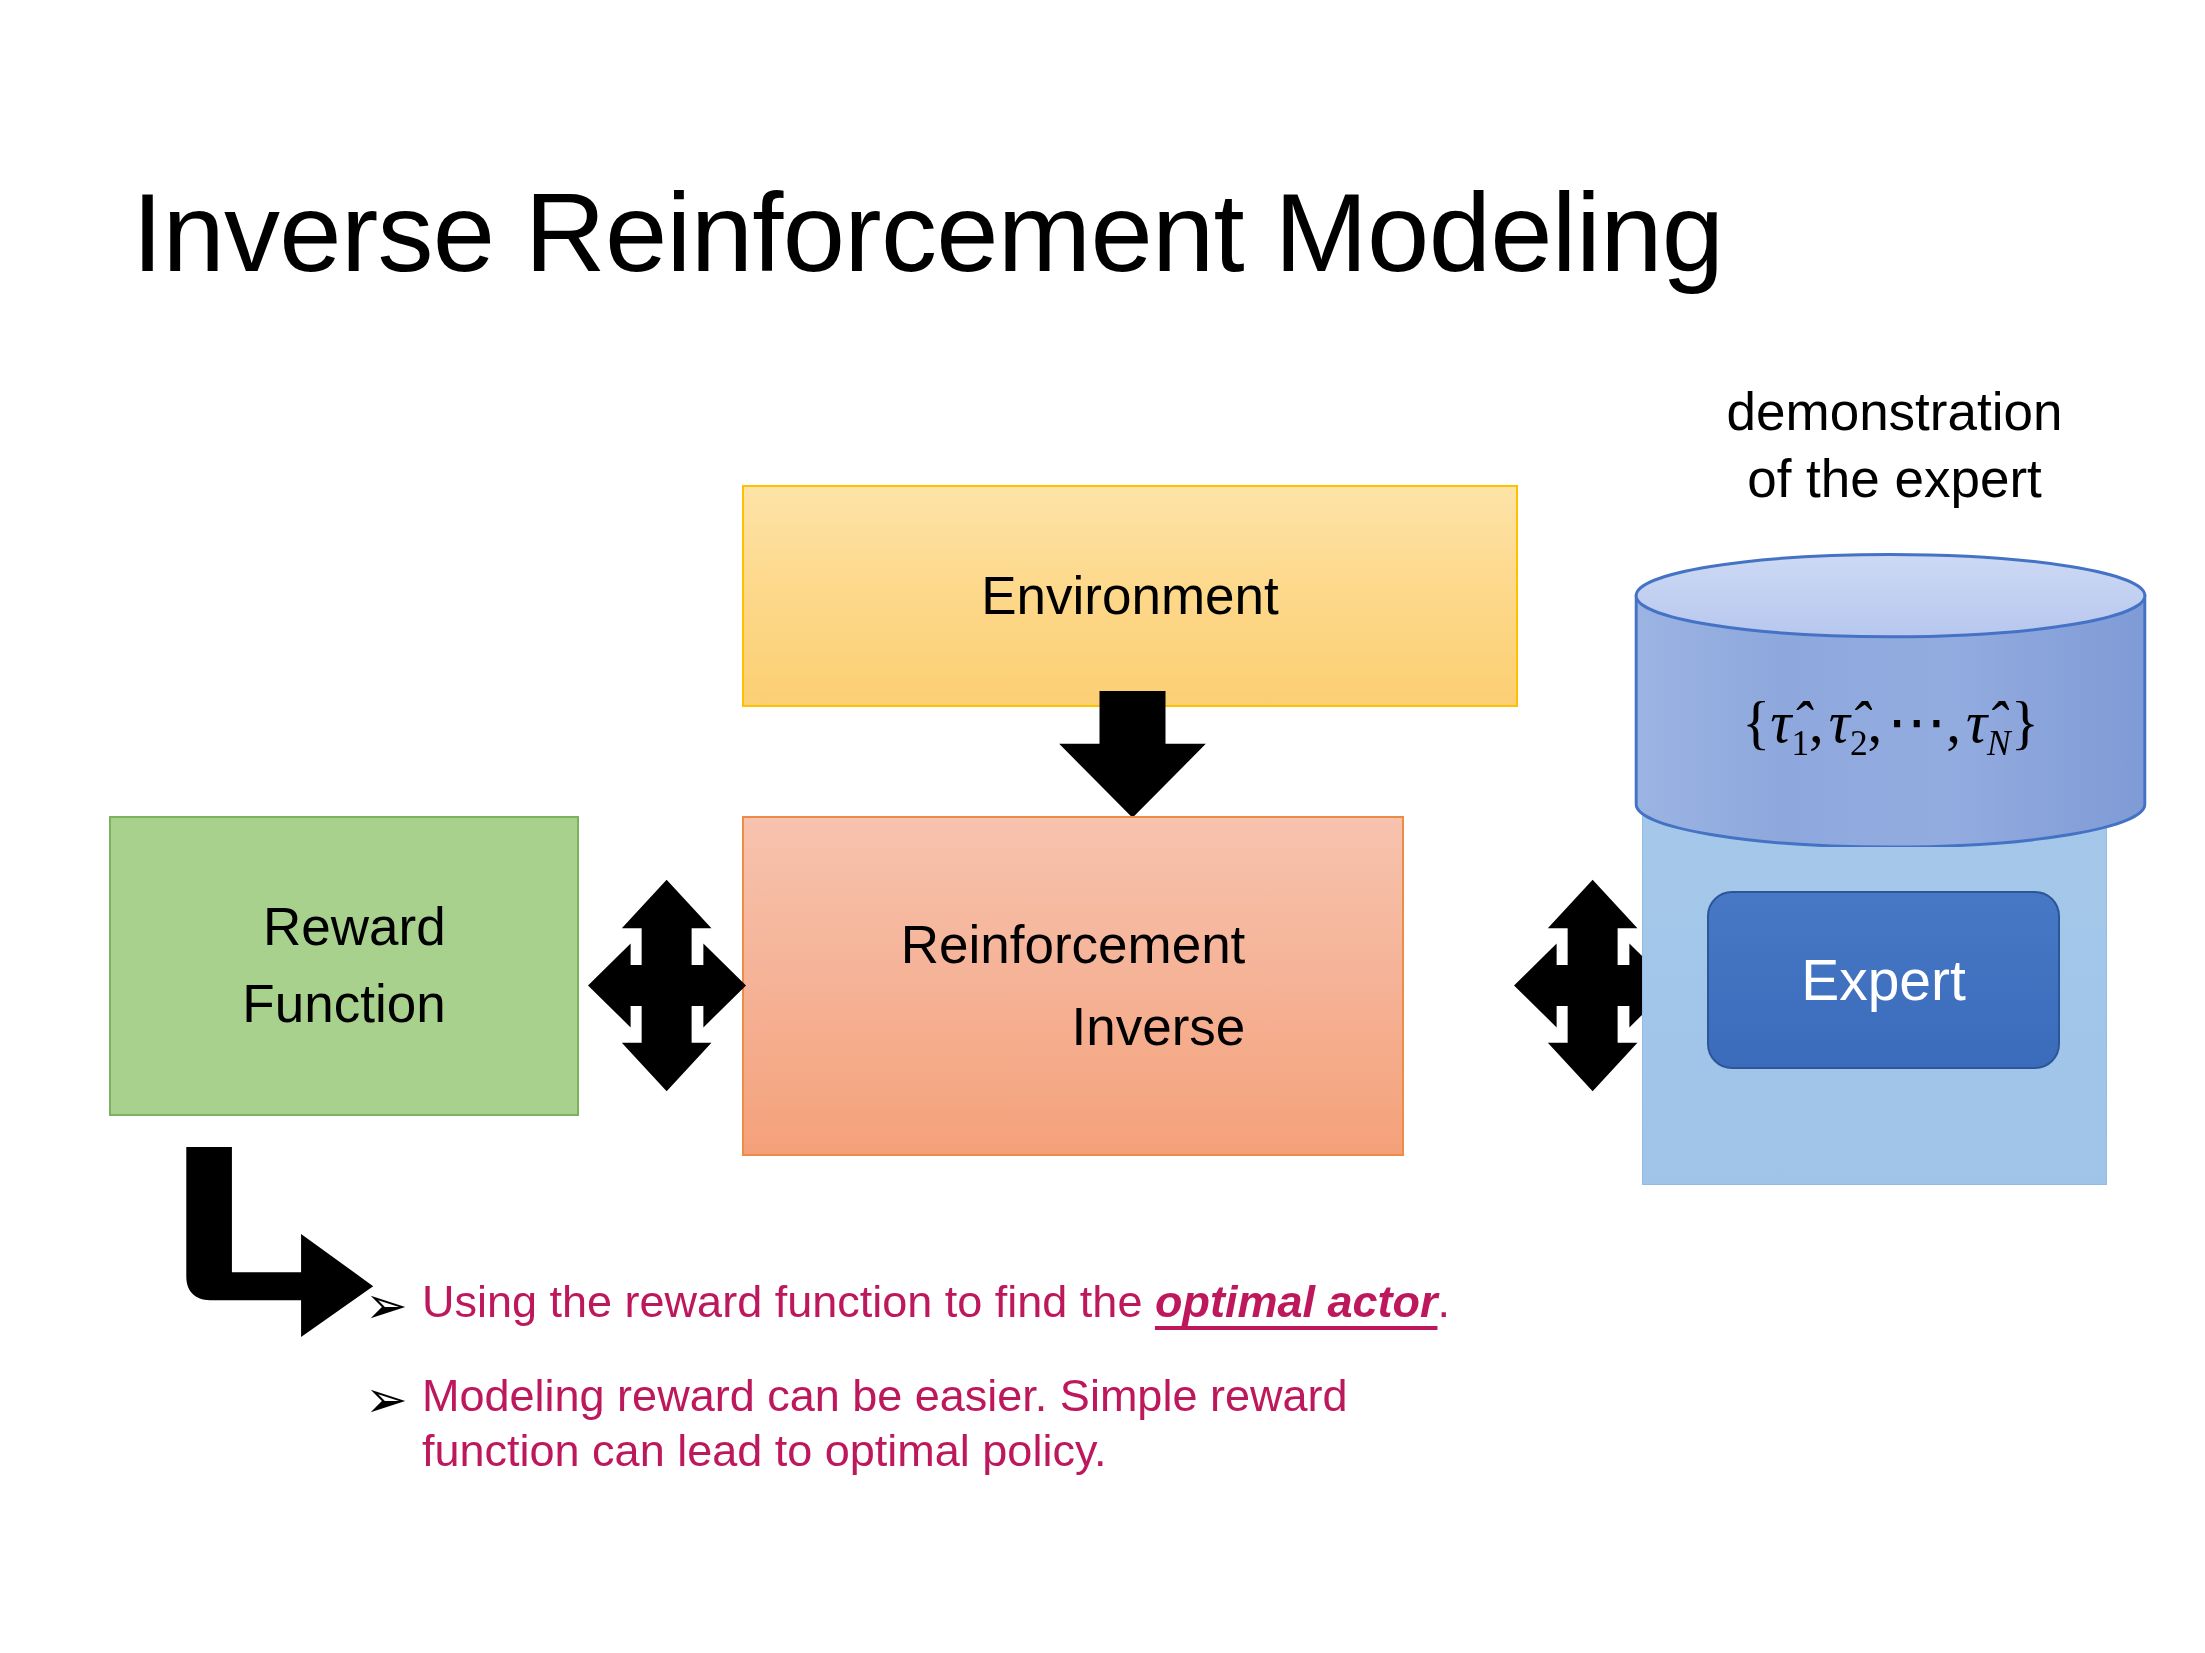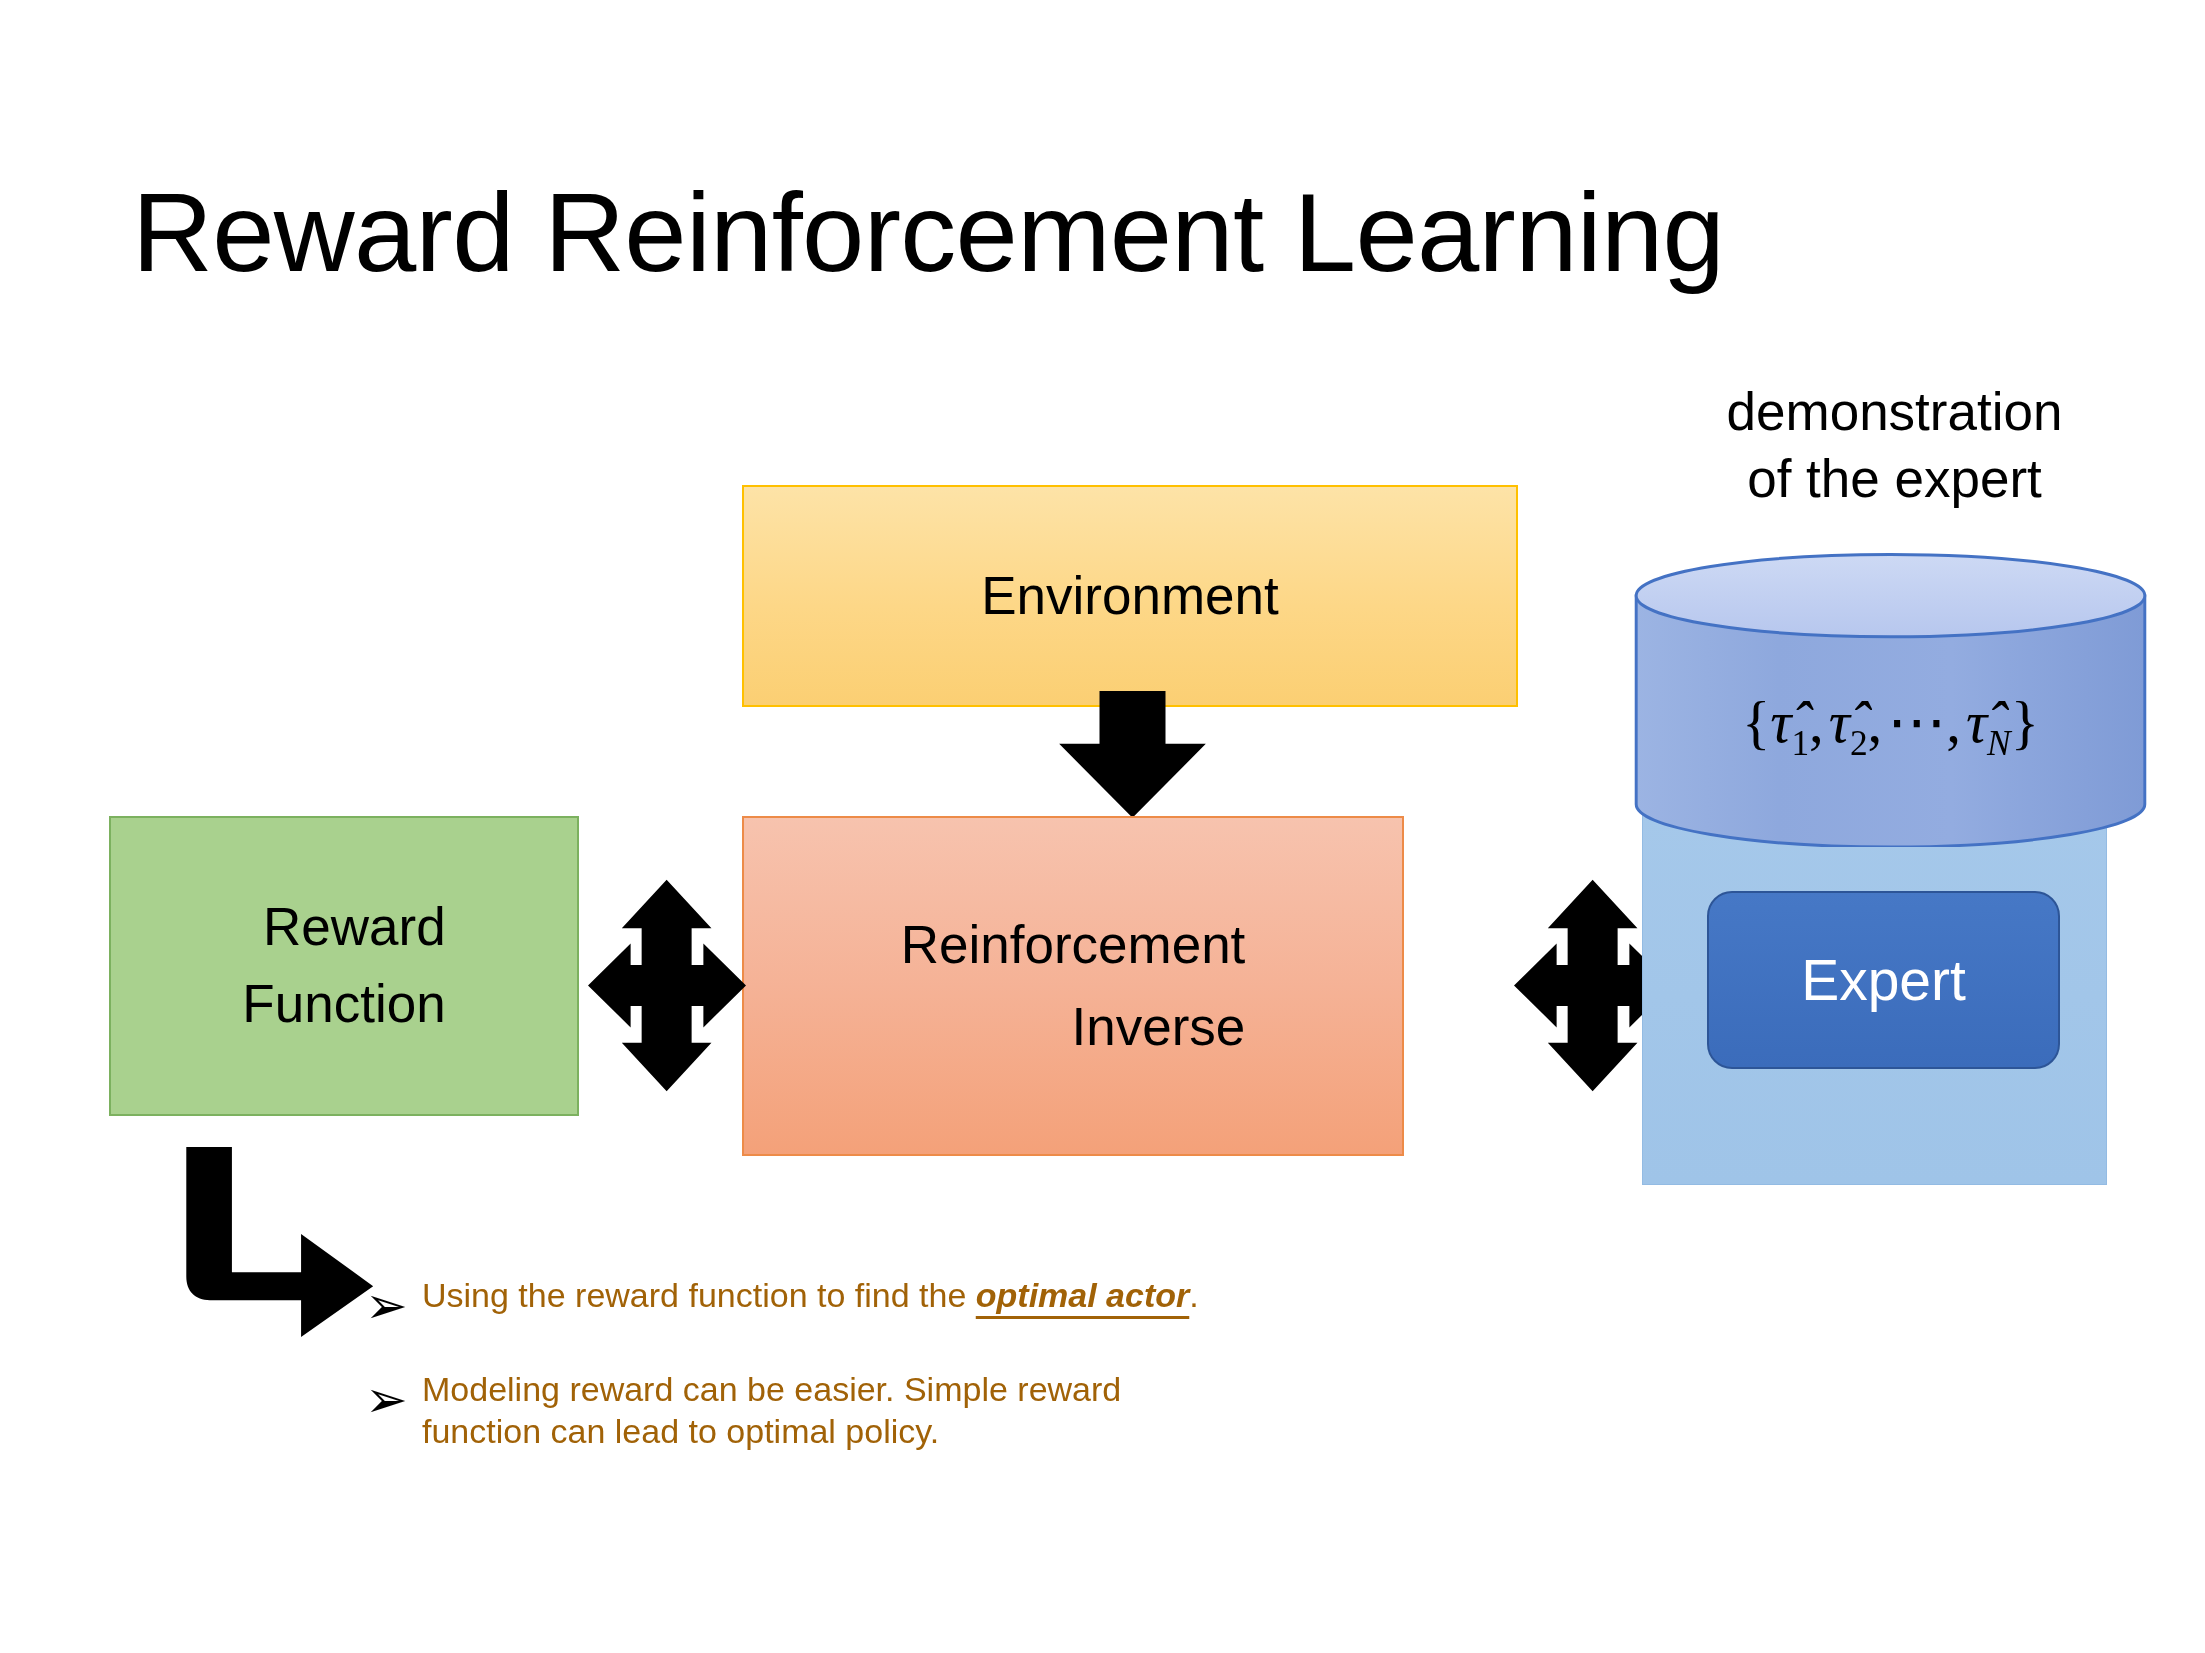--- a/index.html
+++ b/index.html
@@ -183,37 +183,37 @@
   }
   .bullet-marker {
     flex: 0 0 auto;
     width: 57px;
     font-size: 51px;
     line-height: 1.22;
     color: #000000;
   }
   .bullet-text {
     flex: 1 1 auto;
-    font-size: 34px;
+    font-size: 45px;
     line-height: 1.22;
-    color: #a16207;
+    color: #be185d;
   }
   .emph {
     font-weight: bold;
     font-style: italic;
     text-decoration: underline;
     text-underline-offset: 8.8px;
   }
 </style>
 </head>
 <body>
 
 <div id="slide">
 
-  <div class="slide-title">Reward Reinforcement Learning</div>
+  <div class="slide-title">Inverse Reinforcement Modeling</div>
 
   <div class="box" id="environment-box">
     <span class="box-label">Environment</span>
   </div>
 
   <svg class="arrow-svg" id="arrow-down" viewBox="0 0 200 180">
     <polygon points="55,0 145,0 145,72 200,72 100,173 0,72 55,72" fill="#000000"></polygon>
   </svg>
 
   <div class="box" id="rl-box">

